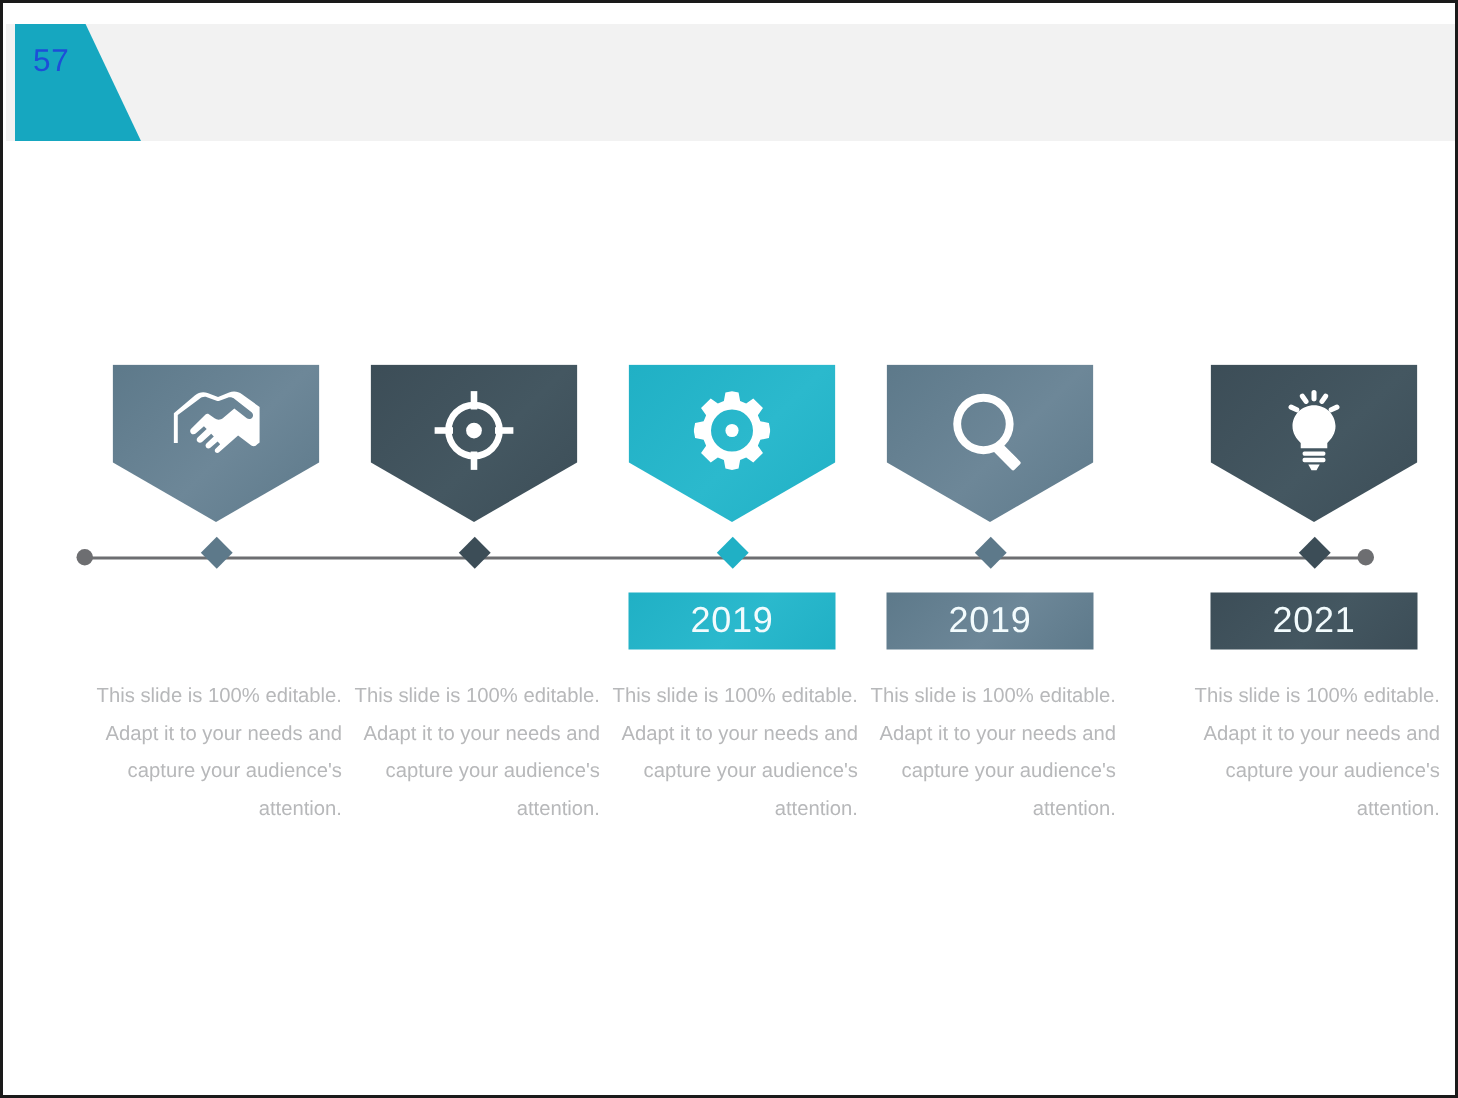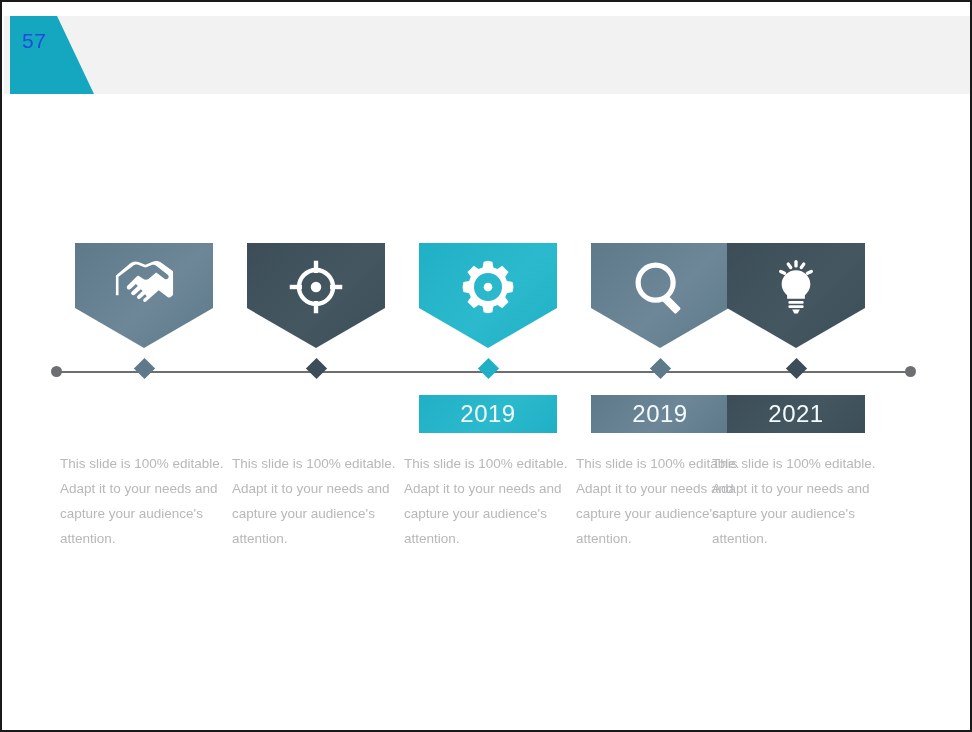--- a/index.html
+++ b/index.html
@@ -136,21 +136,21 @@
     letter-spacing: 0.5px;
   }
 
   
   .desc {
     position: absolute;
     left: 50%;
     top: 208px;
     width: 168px;
     margin-left: -84px;
-    text-align: left;
+    text-align: right;
     color: #b7b8ba;
     font-size: 13.5px;
     line-height: 25px;
   }
 </style>
 </head>
 <body>
 
 <div class="slide">
 
@@ -225,21 +225,21 @@
             <svg width="56" height="56" viewBox="0 0 64 64" fill="#ffffff">
         <path d="M27 4 A23 23 0 1 0 27 50 A23 23 0 1 0 27 4 Z M27 10 A17 17 0 1 1 27 44 A17 17 0 1 1 27 10 Z"></path>
         <rect x="40.5" y="41" width="9" height="22" rx="1.5" transform="rotate(-45 45 52)"></rect>
       </svg>
           </span>
     </div>
     <div class="diamond" style="background:#5d798a"></div>
     <div class="year-plate" style="background:linear-gradient(135deg, #5d798a 0%, #6d8798 55%, #5d798a 100%)">2019</div>
     <div class="desc">This slide is 100% editable. Adapt it to your needs and capture your audience's attention.</div>
   </div>
-      <div class="col" style="left: 708px;">
+      <div class="col" style="left: 788px;">
     <div class="pentagon" style="background:linear-gradient(135deg, #3c4d57 0%, #445761 55%, #3c4d57 100%)">
       <span>
             <svg width="54" height="56" viewBox="0 0 64 64" fill="#ffffff">
         <path d="M32 12 C22.6 12 15 19.4 15 28.5 C15 34.2 18 38.6 21.5 41.8 L21.5 46 L42.5 46
                  L42.5 41.8 C46 38.6 49 34.2 49 28.5 C49 19.4 41.4 12 32 12 Z"></path>
         <rect x="23" y="48.5" width="18" height="3.4" rx="1.3"></rect>
         <rect x="23" y="53.6" width="18" height="3.4" rx="1.3"></rect>
         <path d="M27.5 58.8 L36.5 58.8 L34 63.4 L30 63.4 Z"></path>
         <rect x="30" y="0" width="4" height="9" rx="2"></rect>
         <rect x="30" y="0" width="4" height="9" rx="2" transform="rotate(35 32 18)"></rect>

